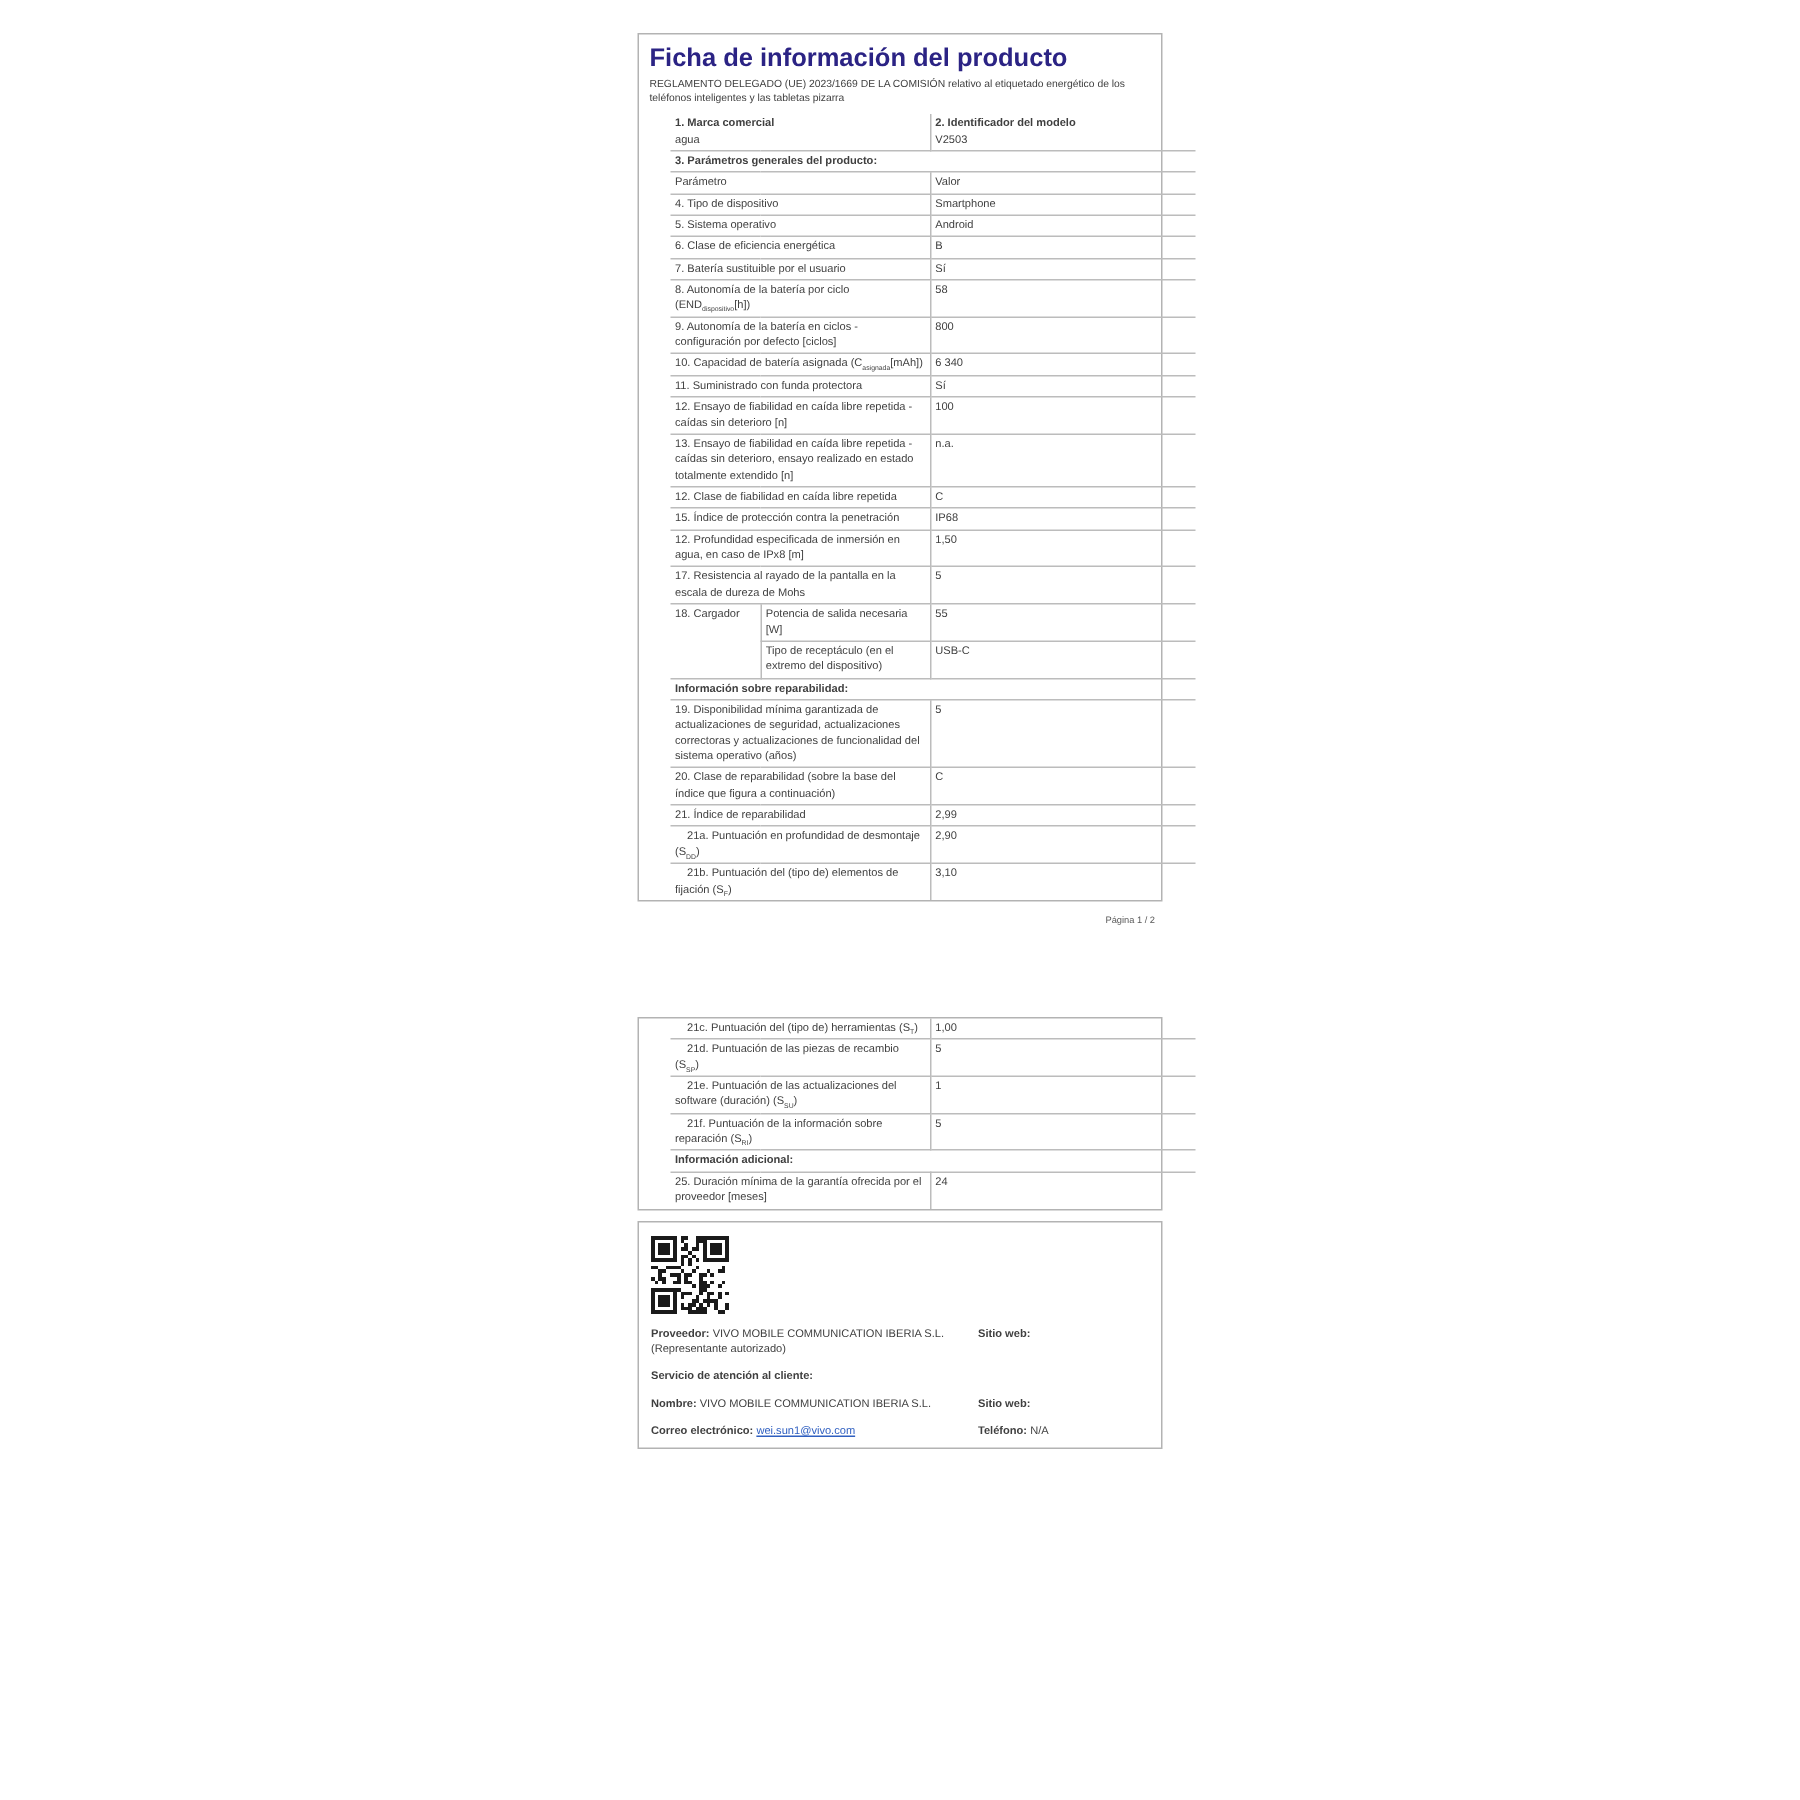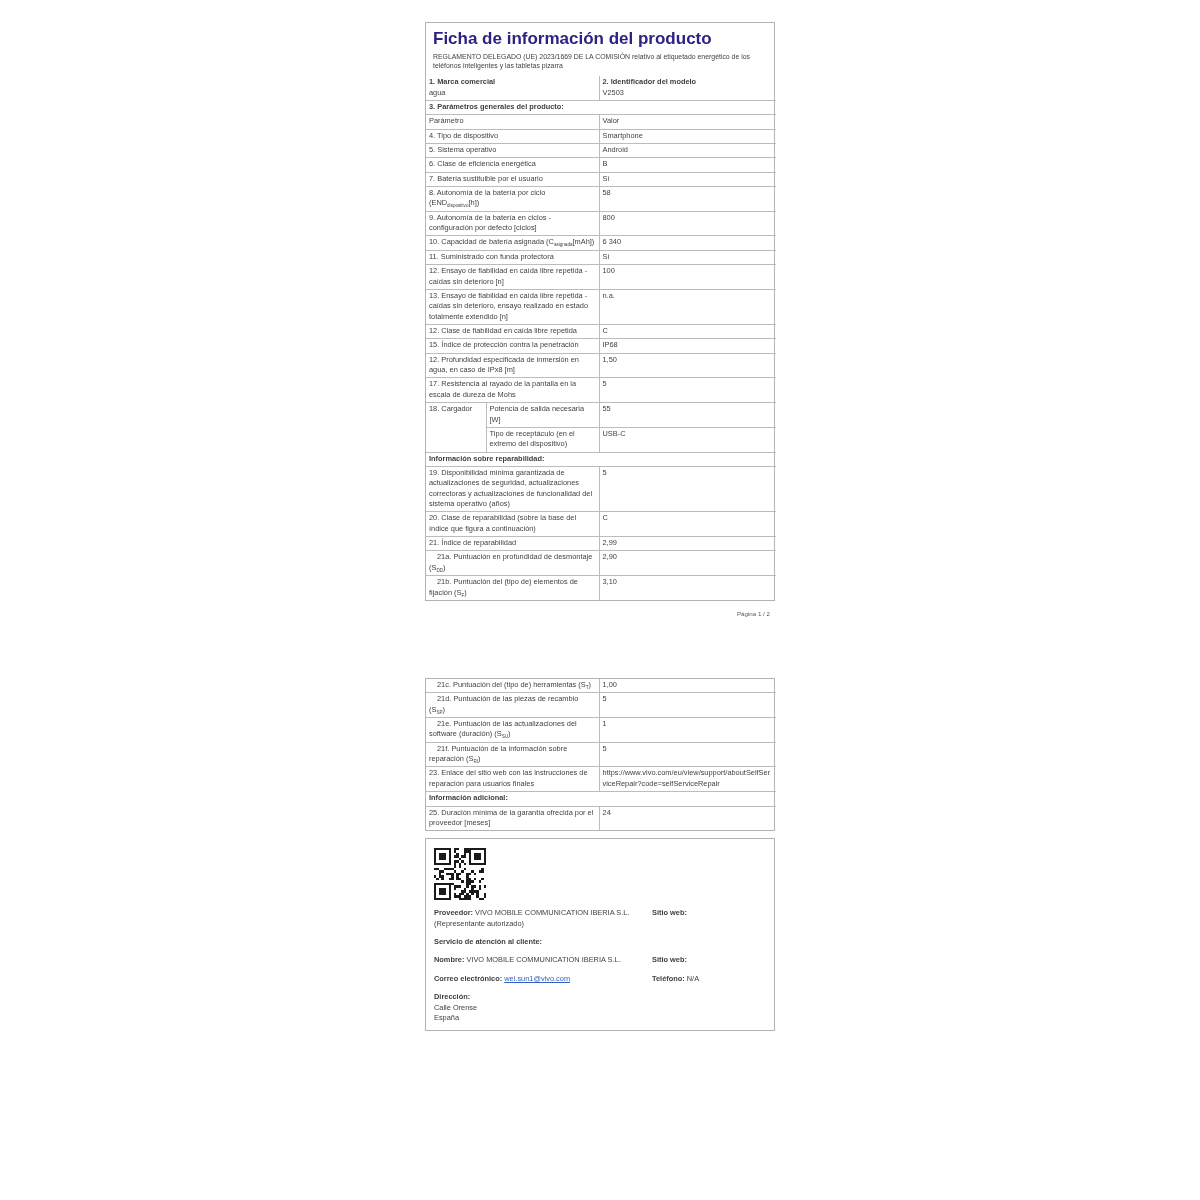--- a/index.html
+++ b/index.html
@@ -6,21 +6,21 @@
   body{
     width:1200px;height:1200px;background:#ffffff;
     font-family:"Liberation Sans",sans-serif;color:#3f3f3f;
     -webkit-font-smoothing:antialiased;
   }
   .col{width:350px;margin:0 auto;}
   .box{border:1px solid #b3b3b3;background:#fff;}
   #page1box{margin-top:22px;}
   .title{color:#2b2384;font-weight:bold;font-size:17px;line-height:1.15;padding:6px 7px 1px;}
   .reg{font-size:6.9px;line-height:1.35;padding:2px 7px 6px;}
-  table{border-collapse:collapse;width:100%;table-layout:fixed;font-size:7.4px;border:hidden;}
+  table{border-collapse:collapse;width:100%;table-layout:fixed;font-size:7.4px;border:hidden;margin-left:21px;}
   td{border:1px solid #bcbcbc;padding:1px 3px 2px;vertical-align:top;line-height:1.4;}
   td.sec{font-weight:bold;}
   td.val{word-break:break-all;}
   td.ind{text-indent:8px;}
   sub{font-size:0.62em;line-height:0;}
   .b{font-weight:bold;}
   .footer{font-size:6.2px;color:#595959;text-align:right;padding-right:5px;}
   #footer1{margin-top:9px;}
   #page2box{margin-top:61px;}
   #bottombox{margin-top:7px;font-size:7.4px;padding:2px 0 6px;}
@@ -174,24 +174,20 @@
             <td class="ind" colspan="2">21d. Puntuación de las piezas de recambio (S<sub>SP</sub>)</td>
             <td class="val">5</td>
           </tr>
           <tr>
             <td class="ind" colspan="2">21e. Puntuación de las actualizaciones del software (duración) (S<sub>SU</sub>)</td>
             <td class="val">1</td>
           </tr>
           <tr>
             <td class="ind" colspan="2">21f. Puntuación de la información sobre reparación (S<sub>RI</sub>)</td>
             <td class="val">5</td>
-          </tr>
-          <tr>
-            <td colspan="2">23. Enlace del sitio web con las instrucciones de reparación para usuarios finales</td>
-            <td class="val">https://www.vivo.com/eu/view/support/aboutSelfServiceRepair?code=selfServiceRepair</td>
           </tr>
           <tr>
             <td class="sec" colspan="3">Información adicional:</td>
           </tr>
           <tr>
             <td colspan="2">25. Duración mínima de la garantía ofrecida por el proveedor [meses]</td>
             <td class="val">24</td>
           </tr>
         </tbody>
     </table>
@@ -435,22 +431,15 @@
     <div class="brow">
       <div class="left">
         <span class="b">Correo electrónico:</span>
         <a class="lnk" href="#">wei.sun1@vivo.com</a>
       </div>
       <div class="right">
         <span class="b">Teléfono:</span>
         <span>N/A</span>
       </div>
     </div>
-    <div class="brow">
-      <div>
-        <div class="b addr-line">Dirección:</div>
-        <div class="addr-line">Calle Orense</div>
-        <div class="addr-line">España</div>
-      </div>
-    </div>
   </div>
 
 </div>
 
 </body></html>

